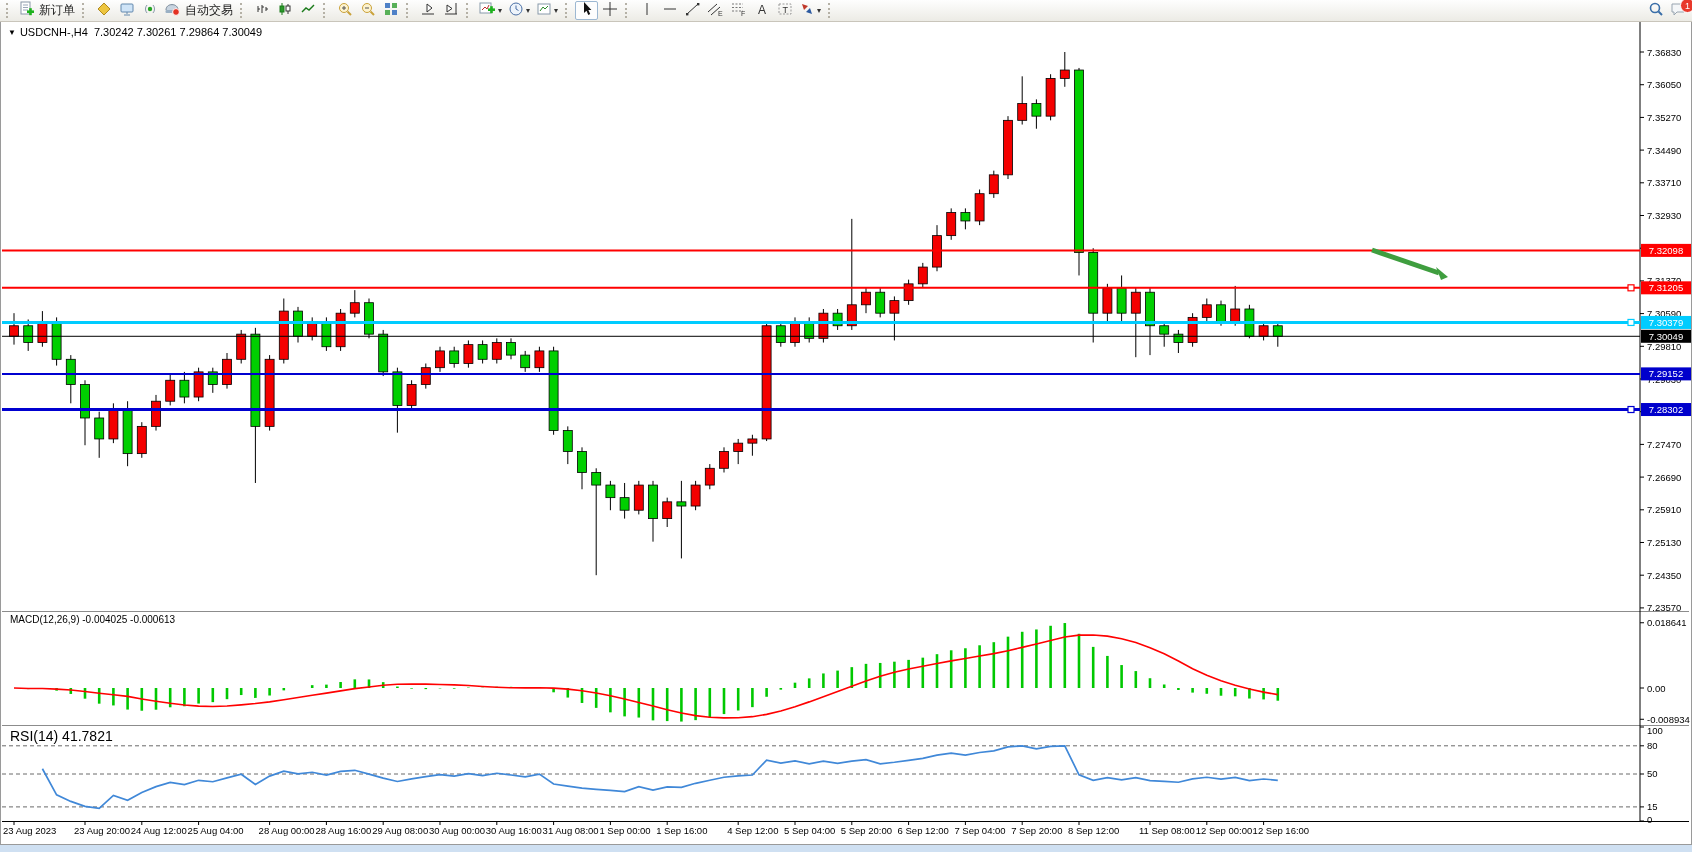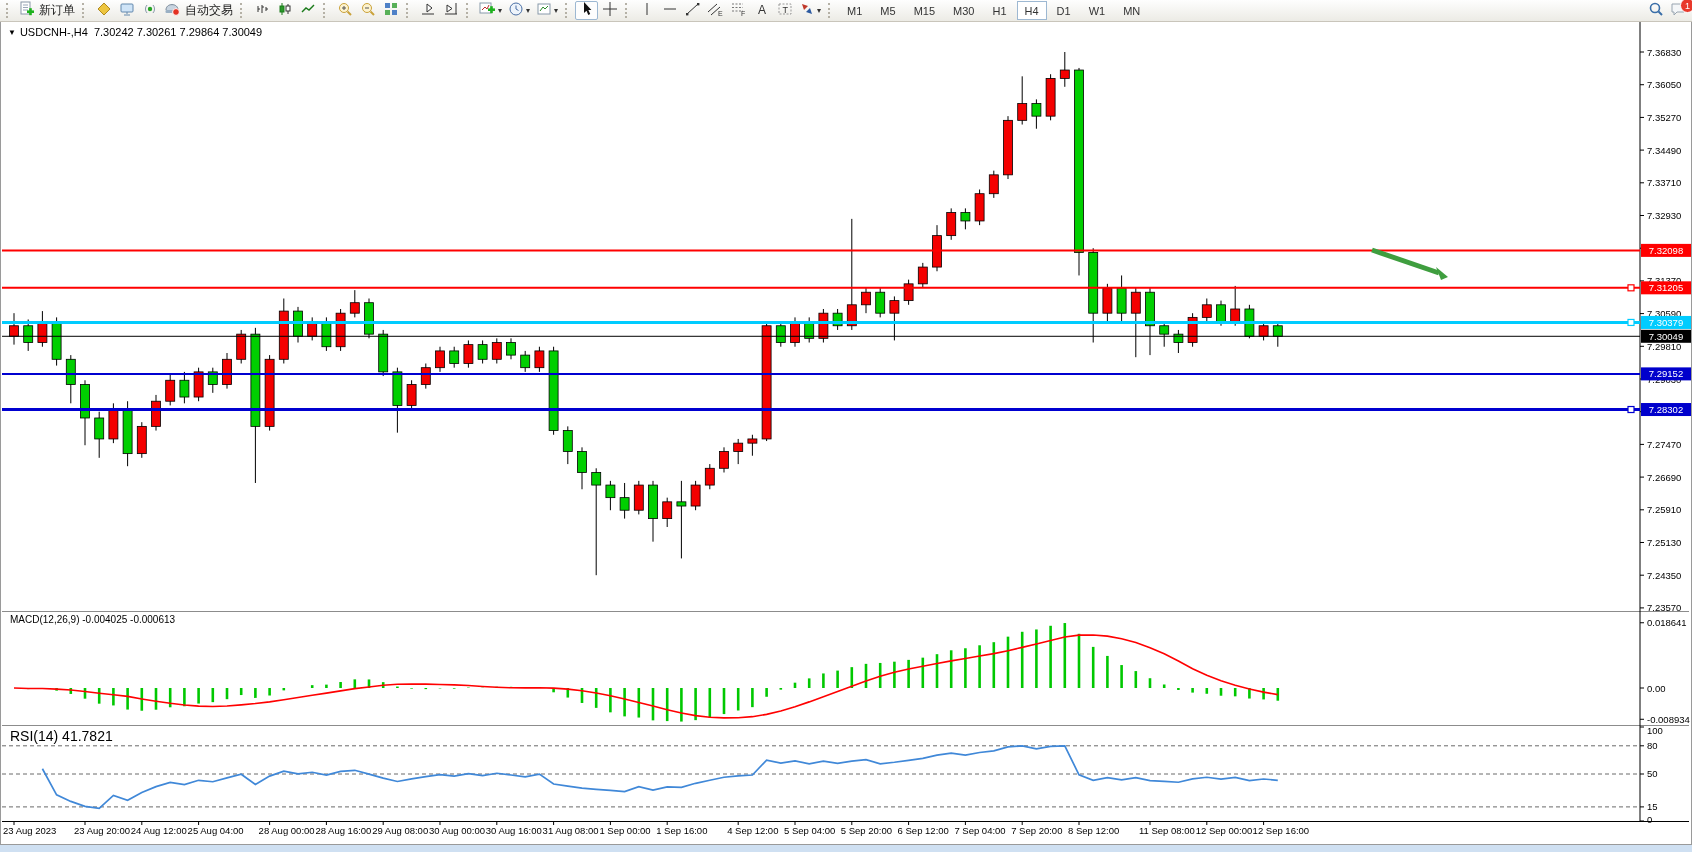--- a/index.html
+++ b/index.html
@@ -223,31 +223,20 @@
   <div class="tb">
       <span><svg width="16" height="16">
           <polygon points="3,3 9,5 5,9" fill="#c0392b"></polygon>
           <polygon points="13,13 7,11 11,7" fill="#2c5aa0"></polygon>
         </svg></span>
       <span class="caret">▾</span>
     </div>
 
   <div class="grip"></div>
 
-  <div class="tfgroup" id="tf-group">
-      <div class="tf">M1</div>
-      <div class="tf">M5</div>
-      <div class="tf">M15</div>
-      <div class="tf">M30</div>
-      <div class="tf">H1</div>
-      <div class="tf active">H4</div>
-      <div class="tf">D1</div>
-      <div class="tf">W1</div>
-      <div class="tf">MN</div>
-    </div>
 
   <div class="sp"></div>
 
   <div class="tb">
       <span><svg width="16" height="16">
           <circle cx="7" cy="7" r="4.5" fill="none" stroke="#3a6ea8" stroke-width="1.6"></circle>
           <line x1="10.5" y1="10.5" x2="14" y2="14" stroke="#3a6ea8" stroke-width="2"></line>
         </svg></span>
     </div>
   <div class="tb chatwrap">

